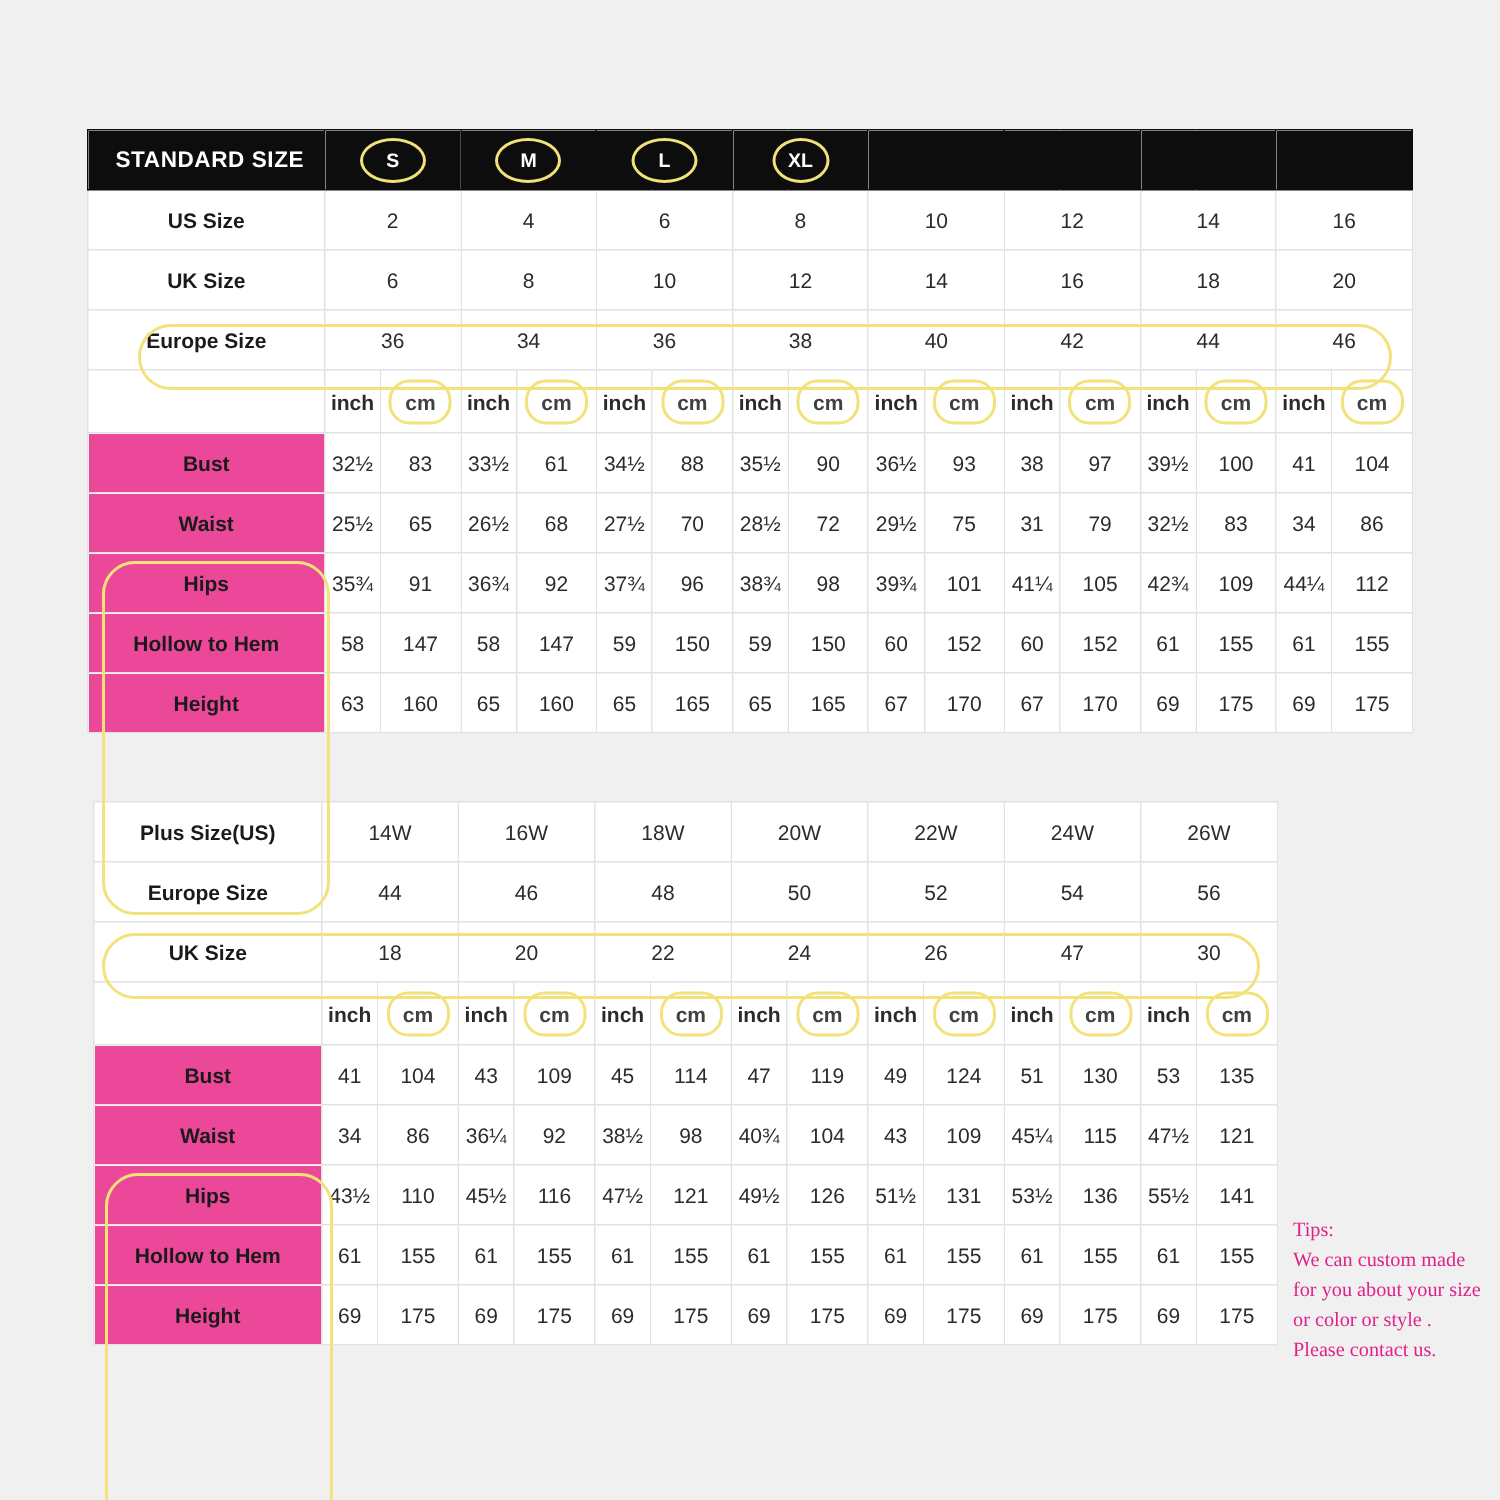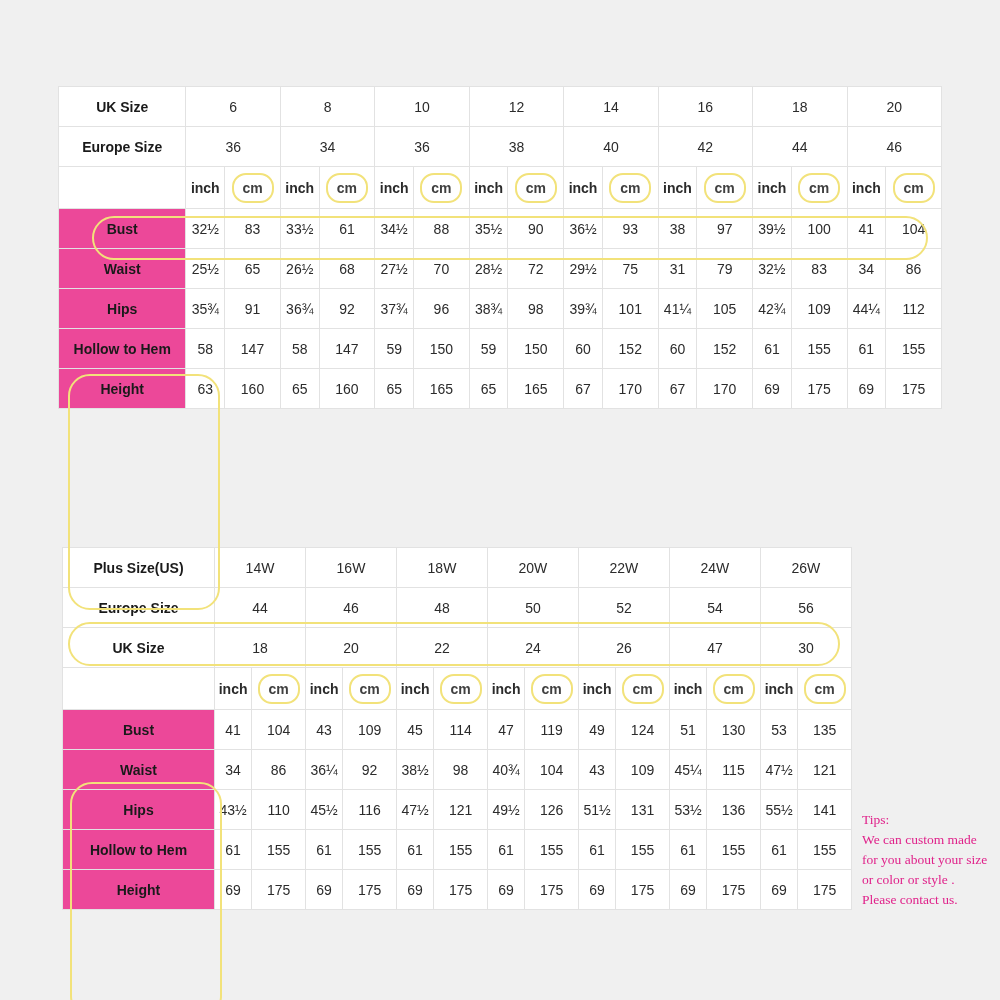--- a/index.html
+++ b/index.html
@@ -15,21 +15,20 @@
   
   .table1{
     position:absolute;left:58px;top:86px;width:884px;
     background:#fff;
     border-collapse:collapse;
   }
   .table2{
     position:absolute;left:62px;top:534px;width:790px;
     background:#fff;
     border-collapse:collapse;
-    margin-top:13px;
   }
   table{border-collapse:collapse;}
   td{
     border:1px solid #e2e2e2;
     text-align:center;
     color:#2b2b2b;
     font-size:14px;
     padding:0;
     height:40px;
     box-sizing:border-box;
@@ -106,21 +105,51 @@
   }
   .tips div{white-space:nowrap;}
 </style>
 </head>
 <body>
 
 <div class="page">
 
   <table class="table1">
     <tbody>
-
+        <tr class="hdr-row">
+      <td class="title" style="width:158px">STANDARD SIZE</td>
+      <td colspan="2">
+        <span class="badge">S</span>
+      </td>
+      <td colspan="2">
+        <span class="badge">M</span>
+      </td>
+      <td colspan="2">
+        <span class="badge">L</span>
+      </td>
+      <td colspan="2">
+        <span class="badge xl">XL</span>
+      </td>
+      <td colspan="2"></td>
+      <td colspan="2"></td>
+      <td colspan="2"></td>
+      <td colspan="2"></td>
+    </tr>
+
+    <tr>
+      <td class="rowlabel center white" style="width:158px">US Size</td>
+      <td colspan="2" class="white">2</td>
+      <td colspan="2" class="white">4</td>
+      <td colspan="2" class="white">6</td>
+      <td colspan="2" class="white">8</td>
+      <td colspan="2" class="white">10</td>
+      <td colspan="2" class="white">12</td>
+      <td colspan="2" class="white">14</td>
+      <td colspan="2" class="white">16</td>
+    </tr>
 
     <tr>
       <td class="rowlabel center white">UK Size</td>
       <td colspan="2" class="white">6</td>
       <td colspan="2" class="white">8</td>
       <td colspan="2" class="white">10</td>
       <td colspan="2" class="white">12</td>
       <td colspan="2" class="white">14</td>
       <td colspan="2" class="white">16</td>
       <td colspan="2" class="white">18</td>

